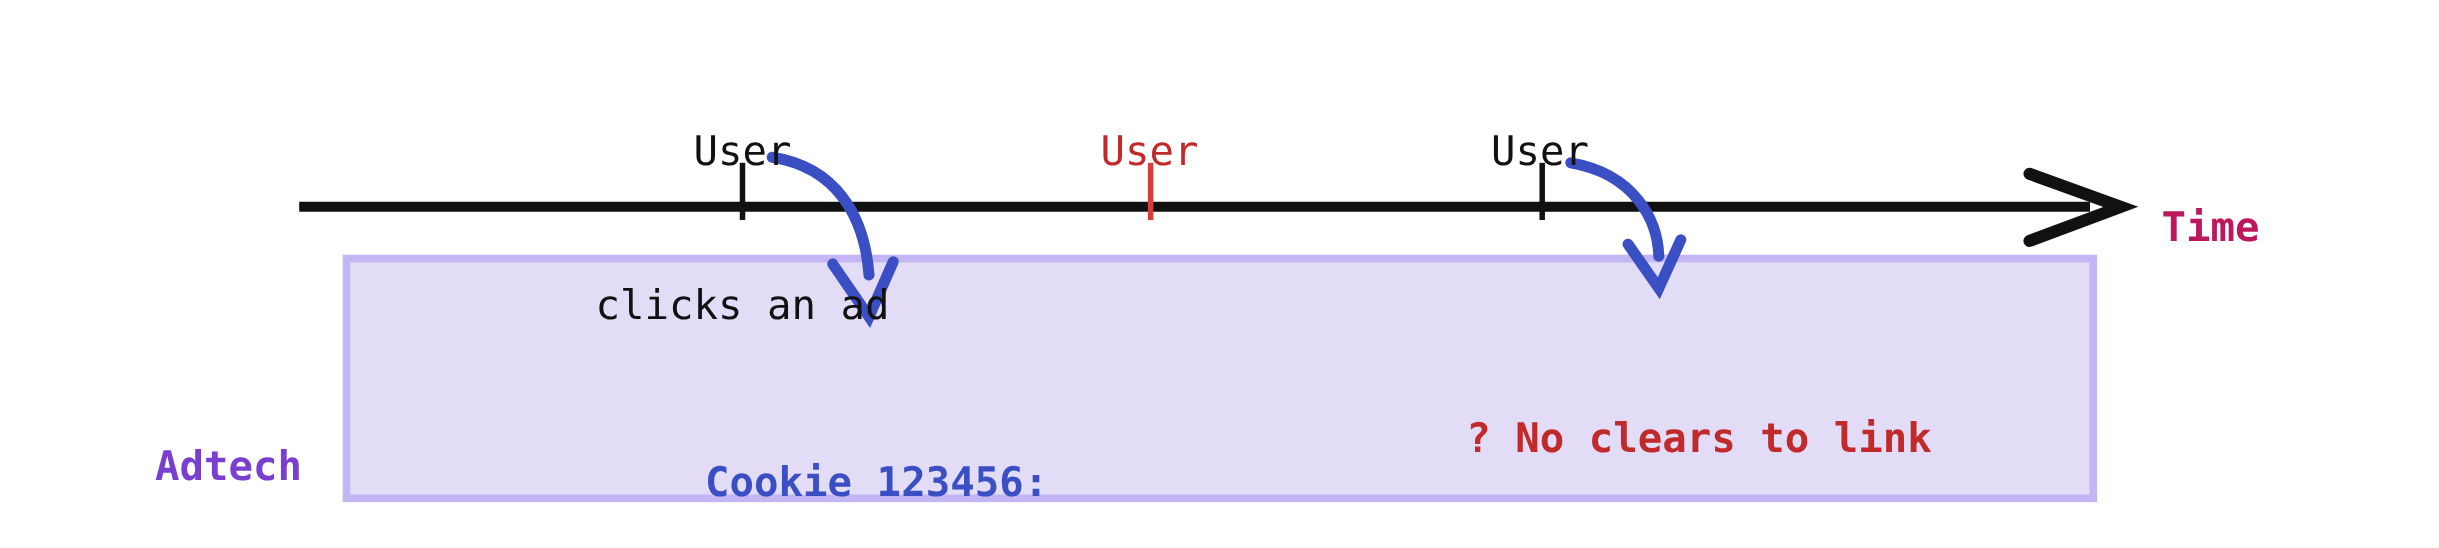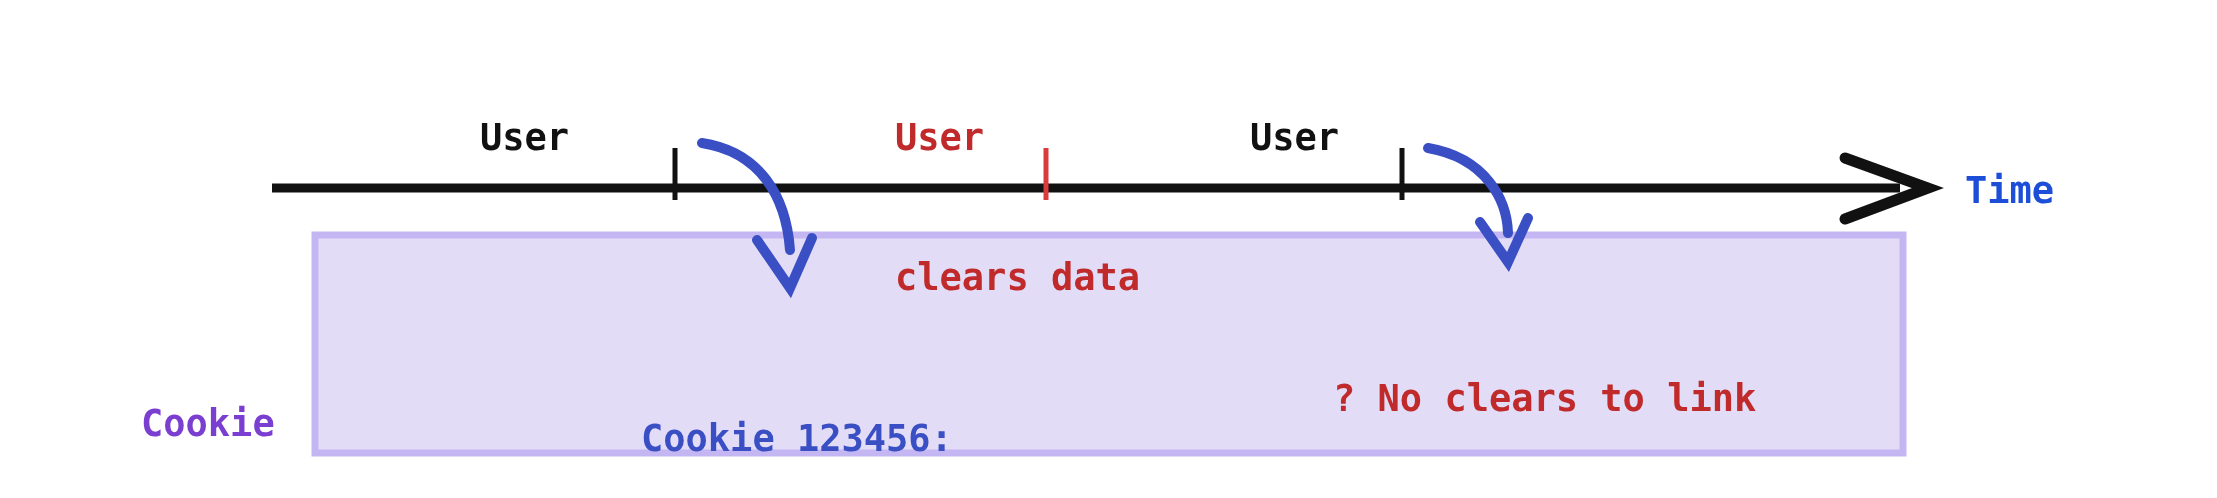--- a/index.html
+++ b/index.html
@@ -26,22 +26,23 @@
   }
   .txt {
     position: absolute;
     white-space: pre;
     font-family: "DejaVu Sans Mono", "Liberation Mono", monospace;
     line-height: 1.26;
   }
 
   
   .event-label {
+    text-align: center;
     font-size: 37px;
-    font-weight: 700;
+    font-weight: 400;
   }
   .event-label .line {
     display: block;
   }
   #event-label-0 {
     left: 480px;
     top: 22px;
     width: 390px;
     color: #111111;
   }
@@ -54,24 +55,24 @@
   #event-label-2 {
     left: 1250px;
     top: 22px;
     width: 300px;
     color: #111111;
   }
 
   
   #time-caption {
     left: 1965px;
-    top: 168px;
+    top: 184px;
     font-size: 37px;
     font-weight: 700;
-    color: #1d4ed8;
+    color: #be185d;
   }
 
   
   #server-label {
     left: 141px;
     top: 296px;
     font-size: 37px;
     font-weight: 700;
     color: #7a3fd0;
     text-align: left;
@@ -122,35 +123,35 @@
 
     <path d="M 702,143 C 760,152 786,196 790,250" fill="none" stroke="#3a4fc4" stroke-width="10" stroke-linecap="round"></path>
     <polyline points="757,240 790,288 812,238" fill="none" stroke="#3a4fc4" stroke-width="10" stroke-linecap="round" stroke-linejoin="miter"></polyline>
 
     <path d="M 1428,148 C 1486,158 1507,200 1508,233" fill="none" stroke="#3a4fc4" stroke-width="10" stroke-linecap="round"></path>
     <polyline points="1480,222 1508,262 1528,218" fill="none" stroke="#3a4fc4" stroke-width="10" stroke-linecap="round" stroke-linejoin="miter"></polyline>
   </svg>
 
   <div class="txt event-label" id="event-label-0">
     <span class="line">User</span>
+    <span class="line">clicks an ad</span>
   </div>
 
   <div class="txt event-label" id="event-label-1">
     <span class="line">User</span>
-    <span class="line">clears data</span>
   </div>
 
   <div class="txt event-label" id="event-label-2">
     <span class="line">User</span>
   </div>
 
   <div class="txt" id="time-caption">Time</div>
 
   <div class="txt" id="server-label">
-    <span class="line">Cookie</span>
+    <span class="line">Adtech</span>
     
   </div>
 
   <div class="txt lane-text" id="cookie-note">
     <span class="line">Cookie 123456:</span>
     
   </div>
 
   <div class="txt lane-text" id="no-conversion-note">
     <span class="line">? No clears to link</span>

